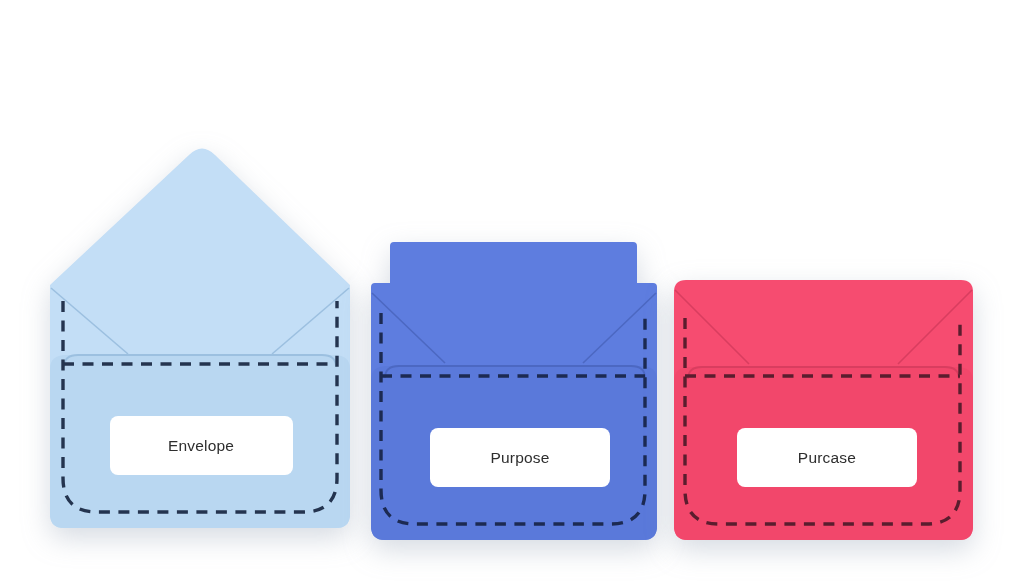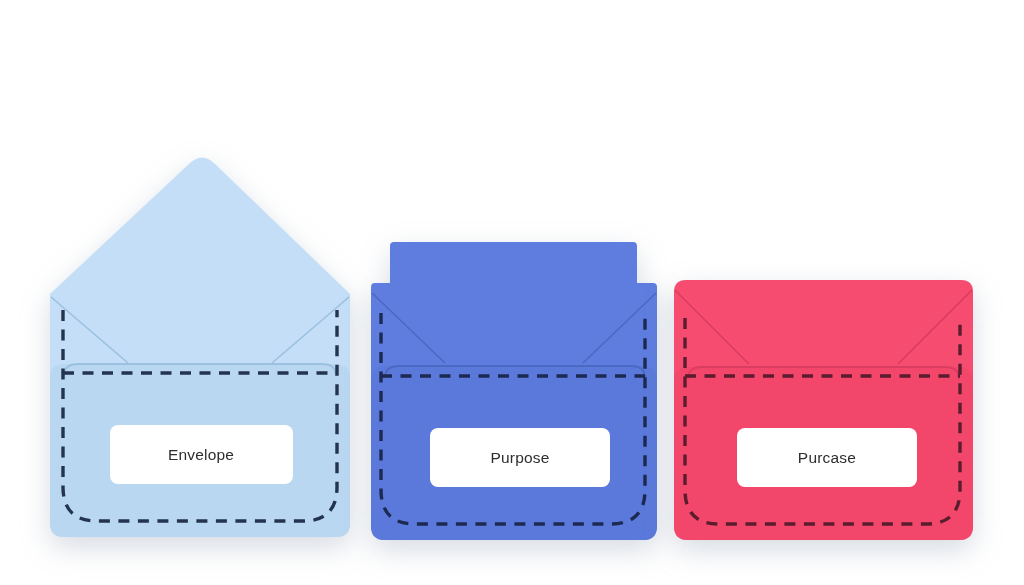--- a/index.html
+++ b/index.html
@@ -15,21 +15,21 @@
     background: #ffffff;
     overflow: hidden;
   }
   .envelope {
     position: absolute;
   }
   .envelope svg {
     display: block;
     filter: drop-shadow(0 10px 14px rgba(120, 135, 160, 0.30));
   }
-  .env-1 { left: 40px;  top: 142px; width: 320px; height: 412px; text-align: center; }
+  .env-1 { left: 40px;  top: 133px; width: 320px; height: 412px; text-align: center; }
   .env-2 { left: 365px; top: 235px; width: 300px; height: 312px; }
   .env-3 { left: 665px; top: 270px; width: 315px; height: 282px; }
 
   .fold-line   { fill: none; stroke-width: 1.6; }
   .pocket-edge { fill: none; stroke-width: 1.8; }
   .stitch      { fill: none; stroke-width: 3.4; stroke-dasharray: 11 8.5; }
   .label-plate { rx: 8; }
   .label-text  {
     font-family: "Liberation Sans", sans-serif;
     font-size: 15.5px;

